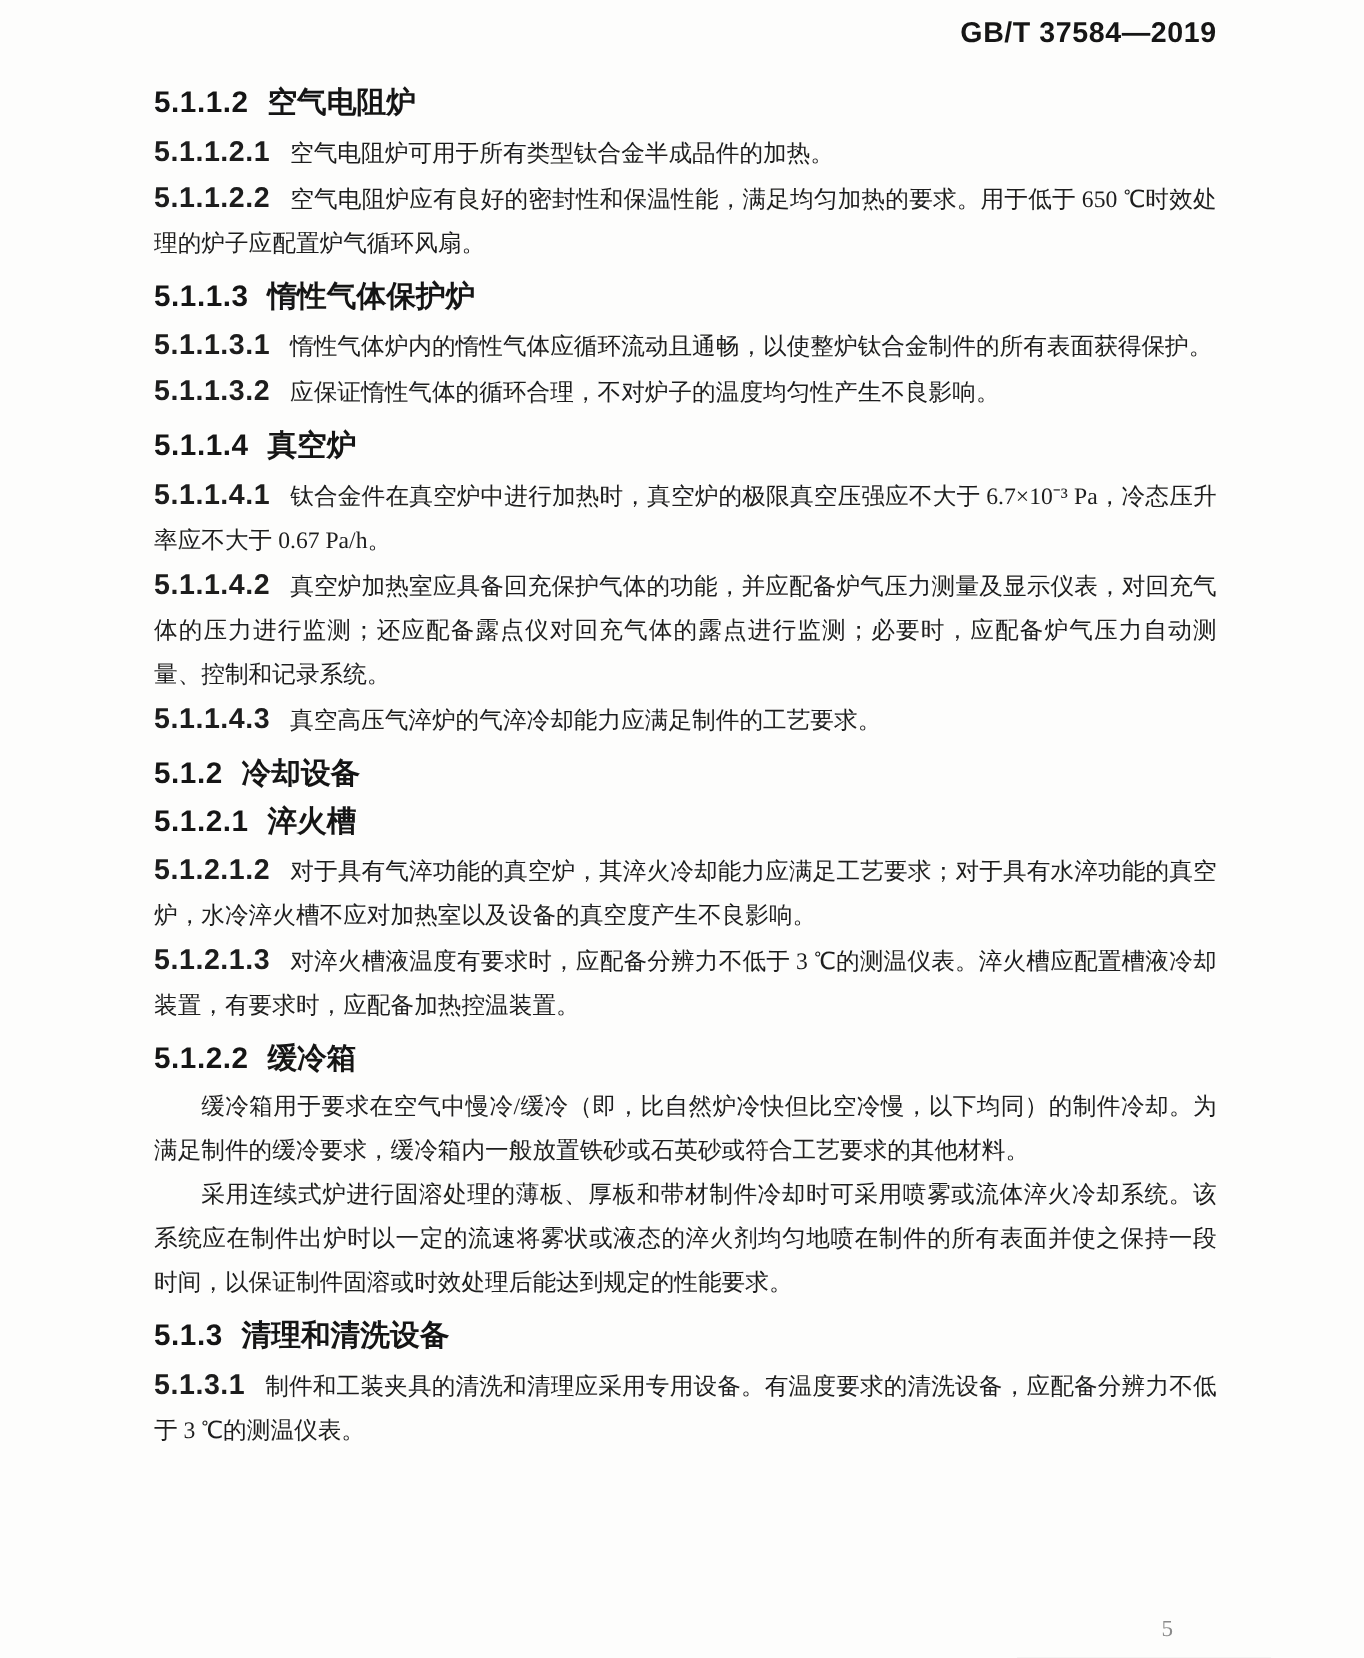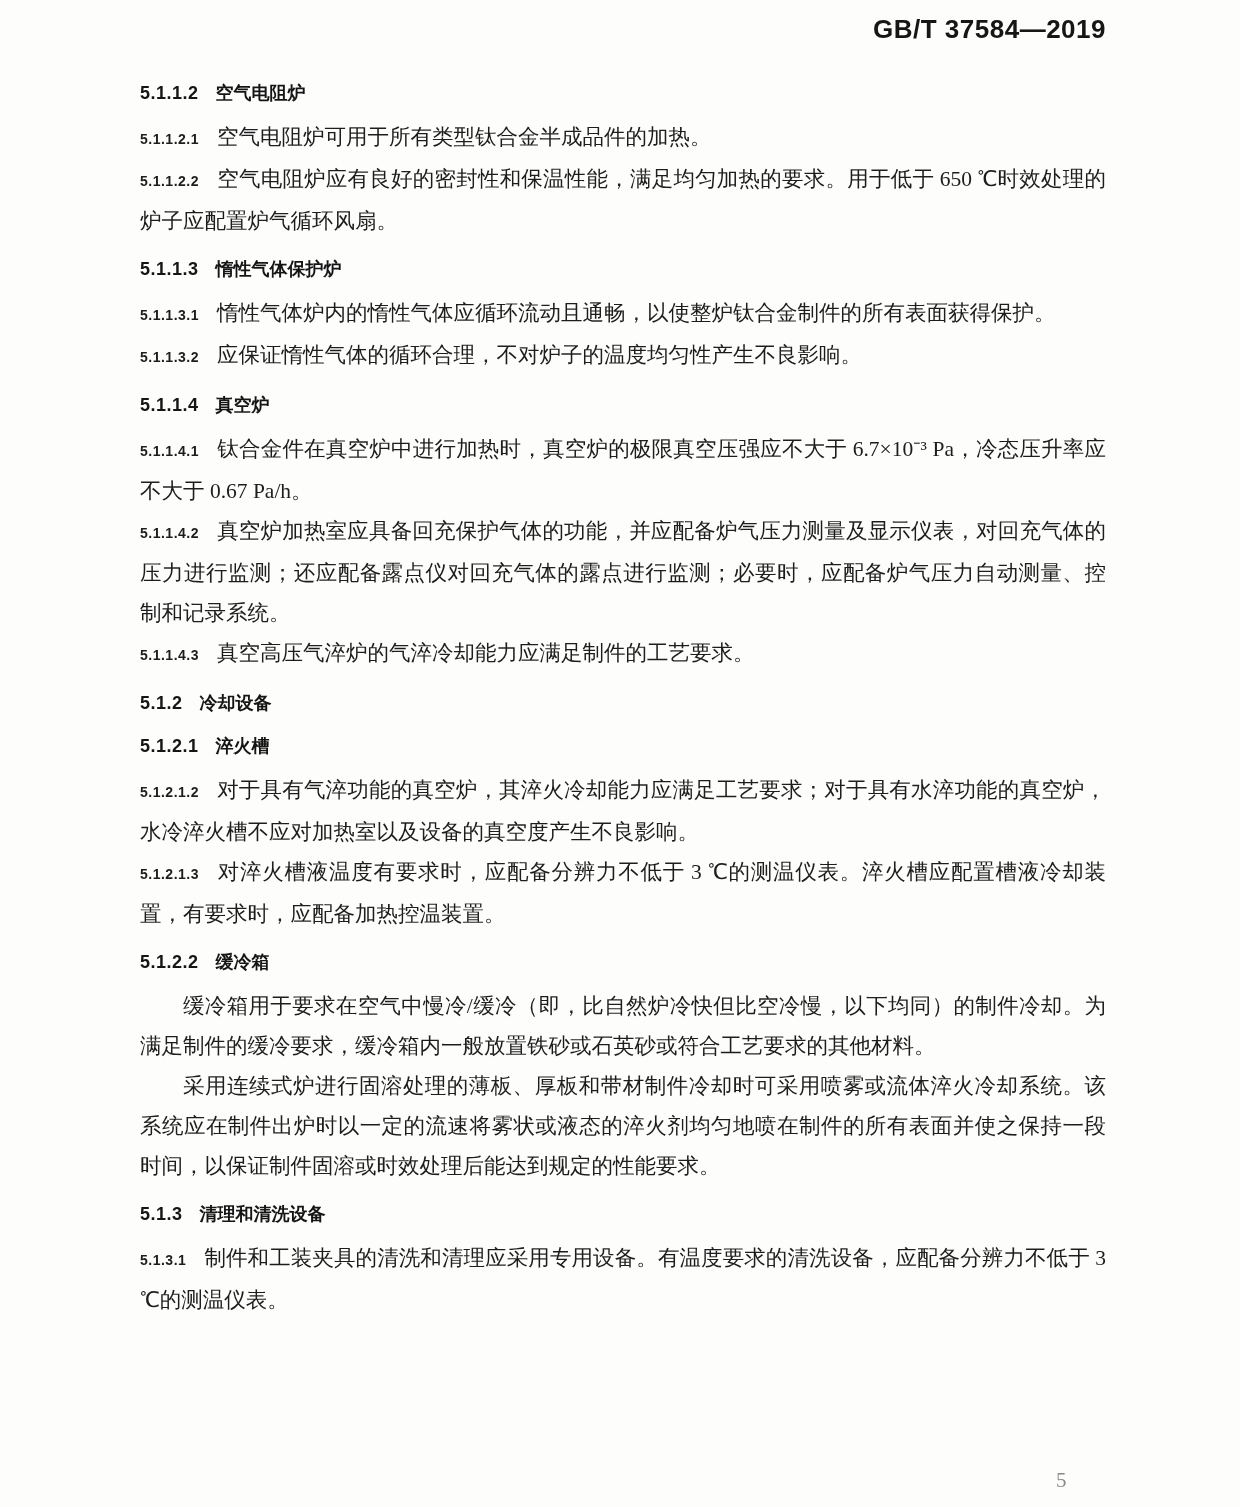--- a/index.html
+++ b/index.html
@@ -27,38 +27,38 @@
     font-weight: bold;
     font-size: 26px;
     line-height: 30px;
     letter-spacing: 0.5px;
     color: #161616;
     margin-bottom: 34px;
   }
   .hd {
     font-family: "Liberation Sans", sans-serif;
     font-weight: bold;
-    font-size: 18px;
+    font-size: 27px;
     line-height: 30px;
     color: #151515;
     margin-top: 13px;
     margin-bottom: 9px;
   }
   .hd .num { margin-right: 17px; letter-spacing: 0.5px; }
   .clause, .para {
     font-size: 21.5px;
     line-height: 40px;
     text-align: justify;
     text-justify: inter-ideograph;
     color: #1d1d1d;
   }
   .clause .num {
     font-family: "Liberation Sans", sans-serif;
     font-weight: bold;
-    font-size: 14px;
+    font-size: 26px;
     letter-spacing: 0.5px;
     margin-right: 18px;
     white-space: nowrap;
   }
   .para { text-indent: 2em; }
   .page-number {
     position: absolute;
     left: 1056px;
     top: 1468px;
     font-size: 21px;

